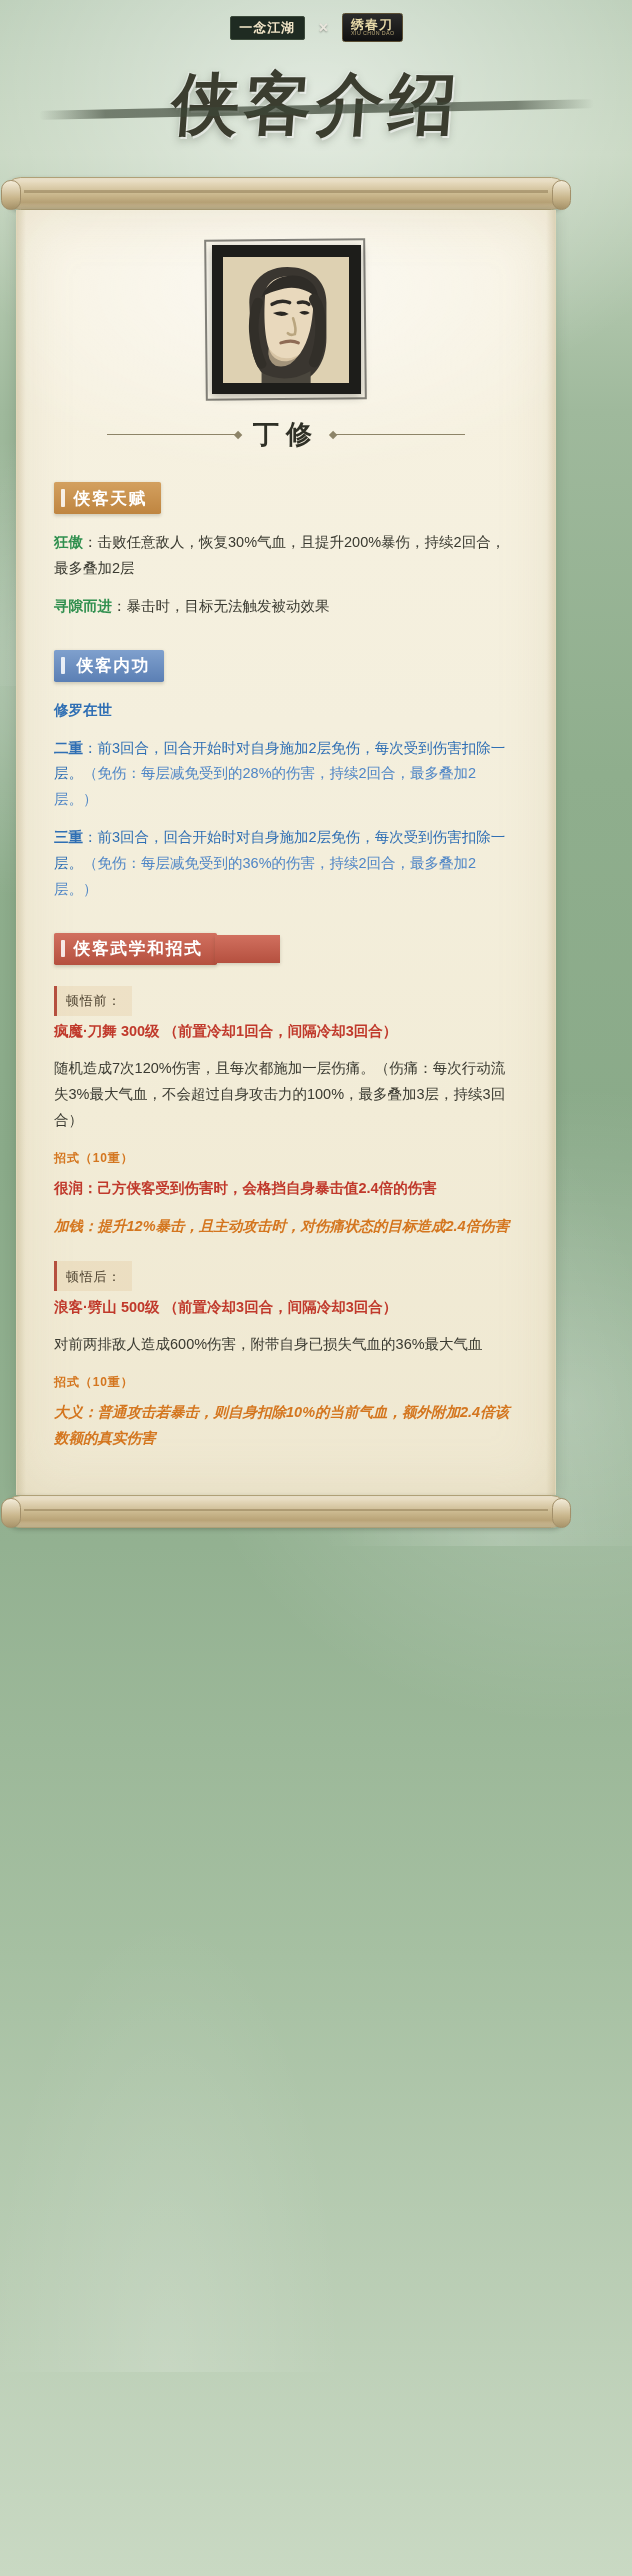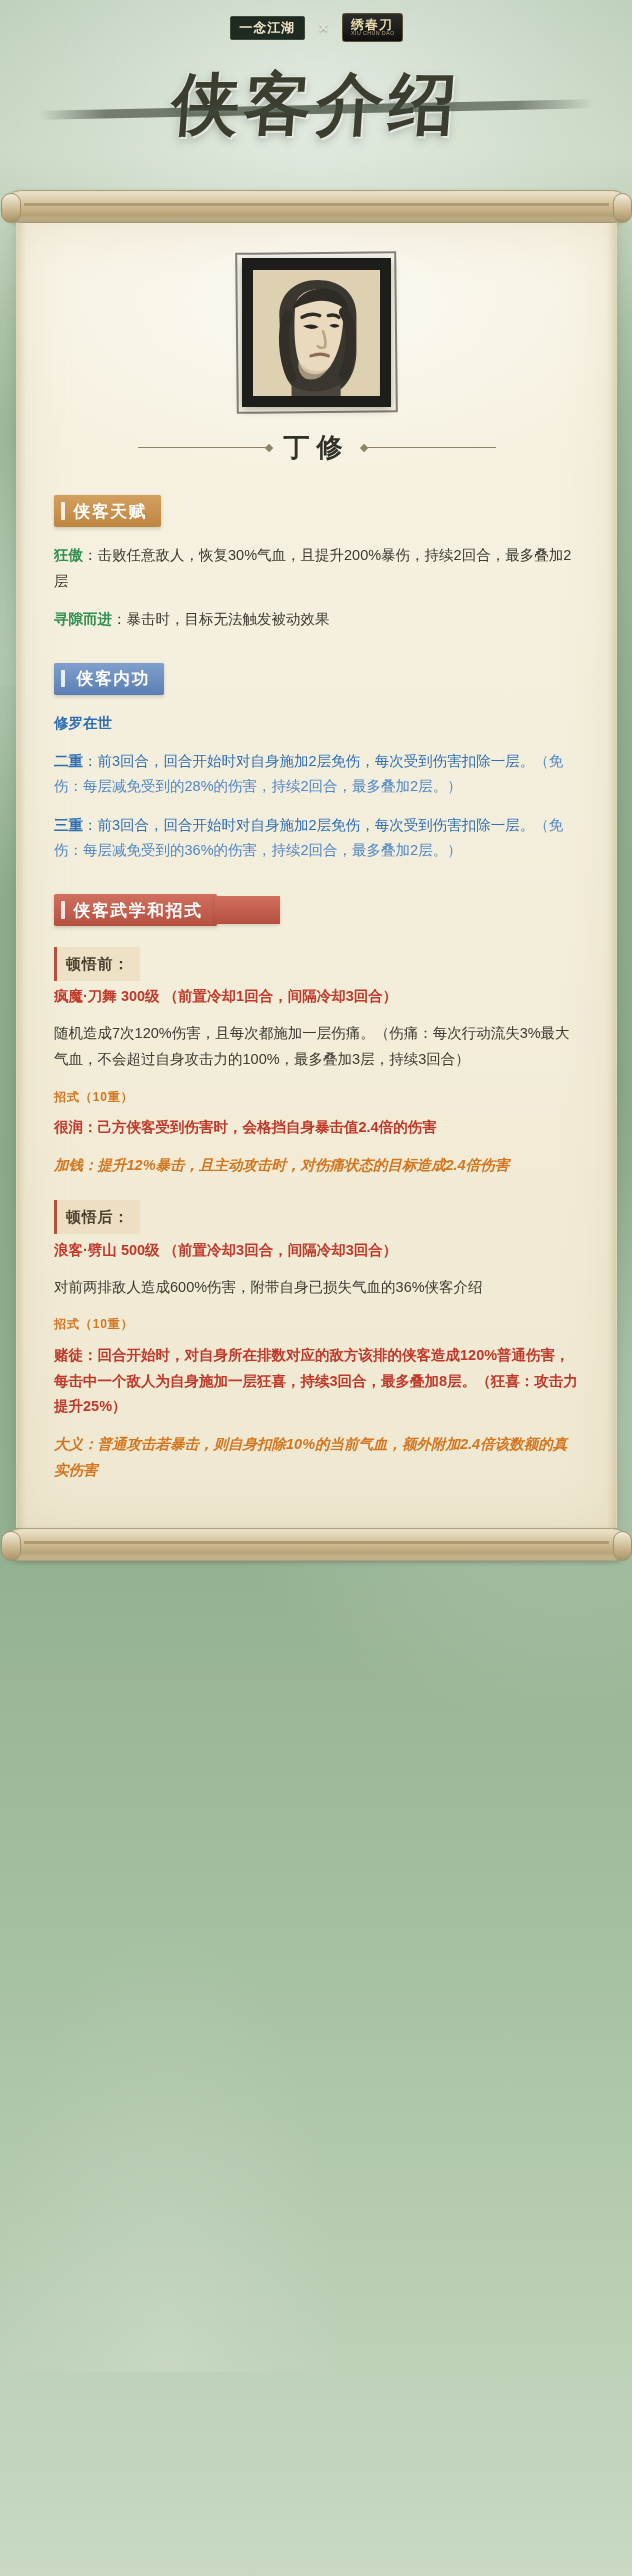--- a/index.html
+++ b/index.html
@@ -99,22 +99,22 @@
     height: 8.8px;
     background: linear-gradient(90deg, rgba(60,70,55,0) 0%, rgba(60,70,55,.75) 12%, rgba(60,70,55,.85) 50%, rgba(60,70,55,.7) 86%, rgba(60,70,55,0) 100%);
     transform: rotate(-1.2deg);
     border-radius: 5.3px;
     opacity: .85;
   }
 
   
   .scroll {
     position: relative;
-    margin: 29px 16px 0;
-    width: 601px;
+    margin: 16px 16px 0;
+    width: 540px;
   }
   .roller {
     position: relative;
     height: 33px;
     margin: 0 -12.3px;
     background: linear-gradient(180deg,#efe7d2 0%,#e3d6b8 18%,#cbb98f 52%,#b9a377 78%,#d9cba8 100%);
     border-radius: 16.7px/16.7px;
     box-shadow: 0 1.8px 4.4px rgba(40,50,35,.28), inset 0 -1.8px 4.4px rgba(120,100,60,.35);
     border: 0.9px solid #b0a077;
   }
@@ -238,22 +238,22 @@
   .kw-blue-soft { color:#4f86c6; }
   .kw-dark  { color:#3a3a31; }
   .body-blue{ color:#2f6fb4; }
 
   .stage-label {
     display:inline-block;
     margin: 5.3px 0 3.5px;
     padding: 3.5px 10.5px 3.5px 8.8px;
     border-left: 3.5px solid #b5503f;
     background: rgba(214,170,110,.18);
-    font-size: 15px;
-    font-weight: bold;
+    font-size: 13px;
+    font-weight: normal;
     color: #4a3f2d;
     letter-spacing: 0.9px;
   }
   .move-title { font-size: 14.5px; font-weight:bold; color:#c0392b; margin: 0 0 7px; line-height:1.7;}
   .move-title .lv { color:#c0392b; }
   .move-title .cd { color:#c0392b; font-weight:bold; }
   .sub-head { font-size: 12px; font-weight: bold; color:#d4761f; margin: 14px 0 7px; letter-spacing:0.9px; }
   .skill-line { margin: 0 0 10.5px; }
   .skill-line .nm { color:#c0392b; font-weight:bold; }
   .skill-line .nm-or { color:#d4761f; font-weight:bold;font-style:italic; }
@@ -389,25 +389,22 @@
           </p>
         </div>
 
         <div class="block">
           <div class="stage-label">顿悟后：</div>
           <p class="move-title">
             <span>浪客·劈山</span>
             <span class="lv">500级</span>
             <span class="cd">（前置冷却3回合，间隔冷却3回合）</span>
           </p>
-          <p>对前两排敌人造成600%伤害，附带自身已损失气血的36%侠客介绍</p>
+          <p>对前两排敌人造成600%伤害，附带自身已损失气血的36%最大气血</p>
           <div class="sub-head">招式（10重）</div>
-          <p class="skill-line">
-            <span class="nm">赌徒</span><span class="nm">：回合开始时，对自身所在排数对应的敌方该排的侠客造成120%普通伤害，每击中一个敌人为自身施加一层狂喜，持续3回合，最多叠加8层。（狂喜：攻击力提升25%）</span>
-          </p>
           <p class="skill-line">
             <span class="nm-or">大义</span><span class="nm-or">：普通攻击若暴击，则自身扣除10%的当前气血，额外附加2.4倍该数额的真实伤害</span>
           </p>
         </div>
       </div>
 
       <div class="footer-space"></div>
     </div>
 
     <div class="roller bottom">

